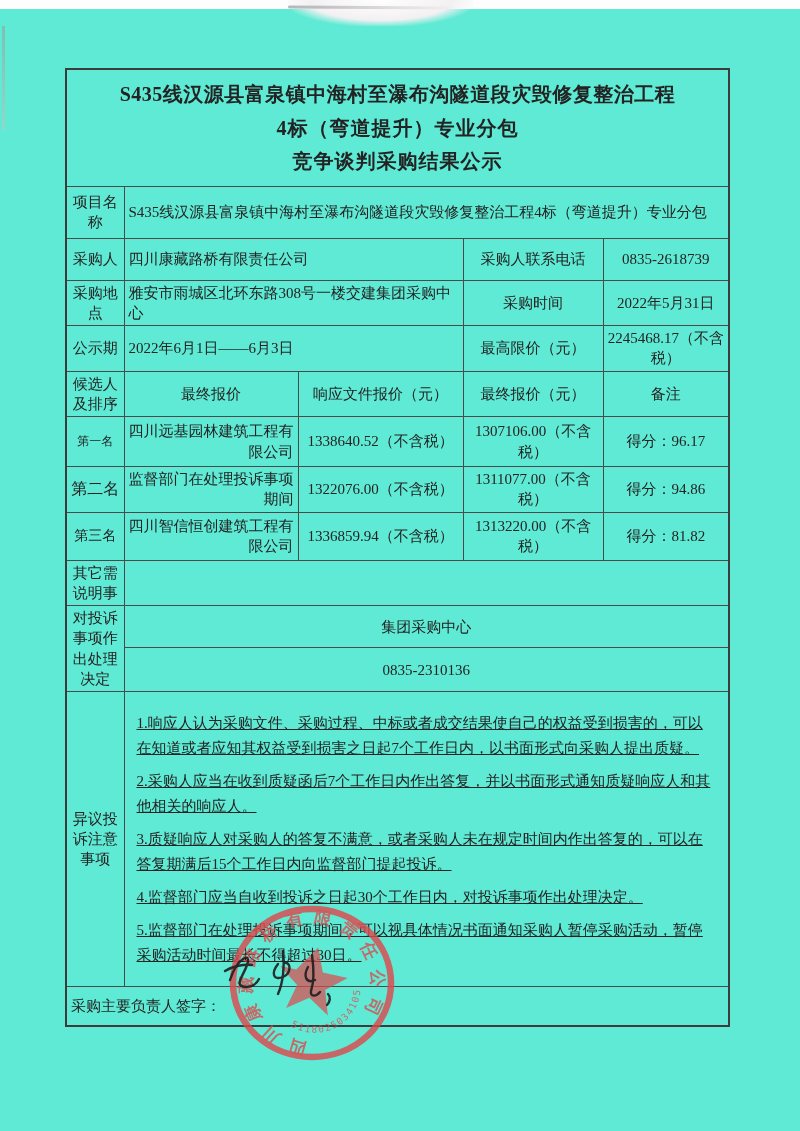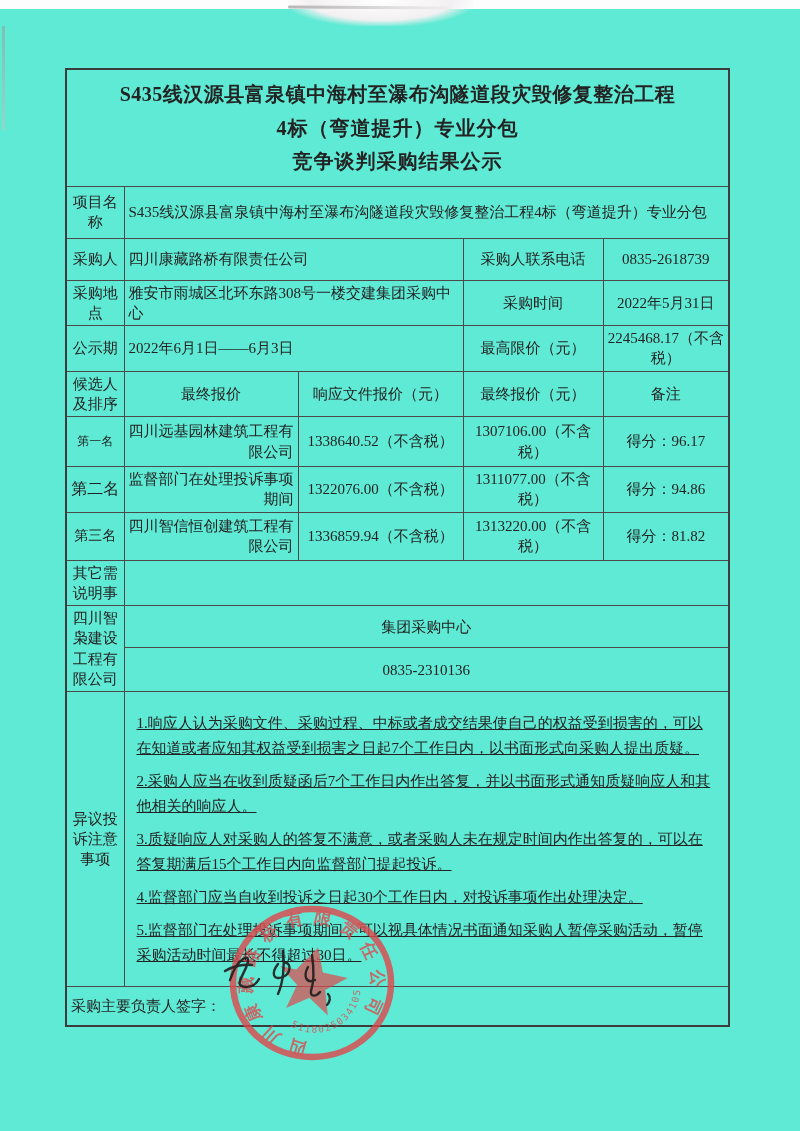--- a/index.html
+++ b/index.html
@@ -138,21 +138,21 @@
       <td class="price-cell">1313220.00（不含税）</td>
       <td class="remark-cell">得分：81.82</td>
     </tr>
 
     <tr style="height:38px">
       <td class="lbl">其它需说明事</td>
       <td colspan="4"></td>
     </tr>
 
     <tr style="height:38px">
-      <td class="lbl" rowspan="2">四川智枭建设工程有限公司</td>
+      <td class="lbl" rowspan="2">对投诉事项作出处理决定</td>
       <td colspan="4" class="center">集团采购中心</td>
     </tr>
     <tr style="height:39px">
       <td colspan="4" class="center">0835-2310136</td>
     </tr>
 
     <tr style="height:295px">
       <td class="lbl">异议投诉注意事项</td>
       <td colspan="4" class="obj-cell">
         <div class="obj-text">

